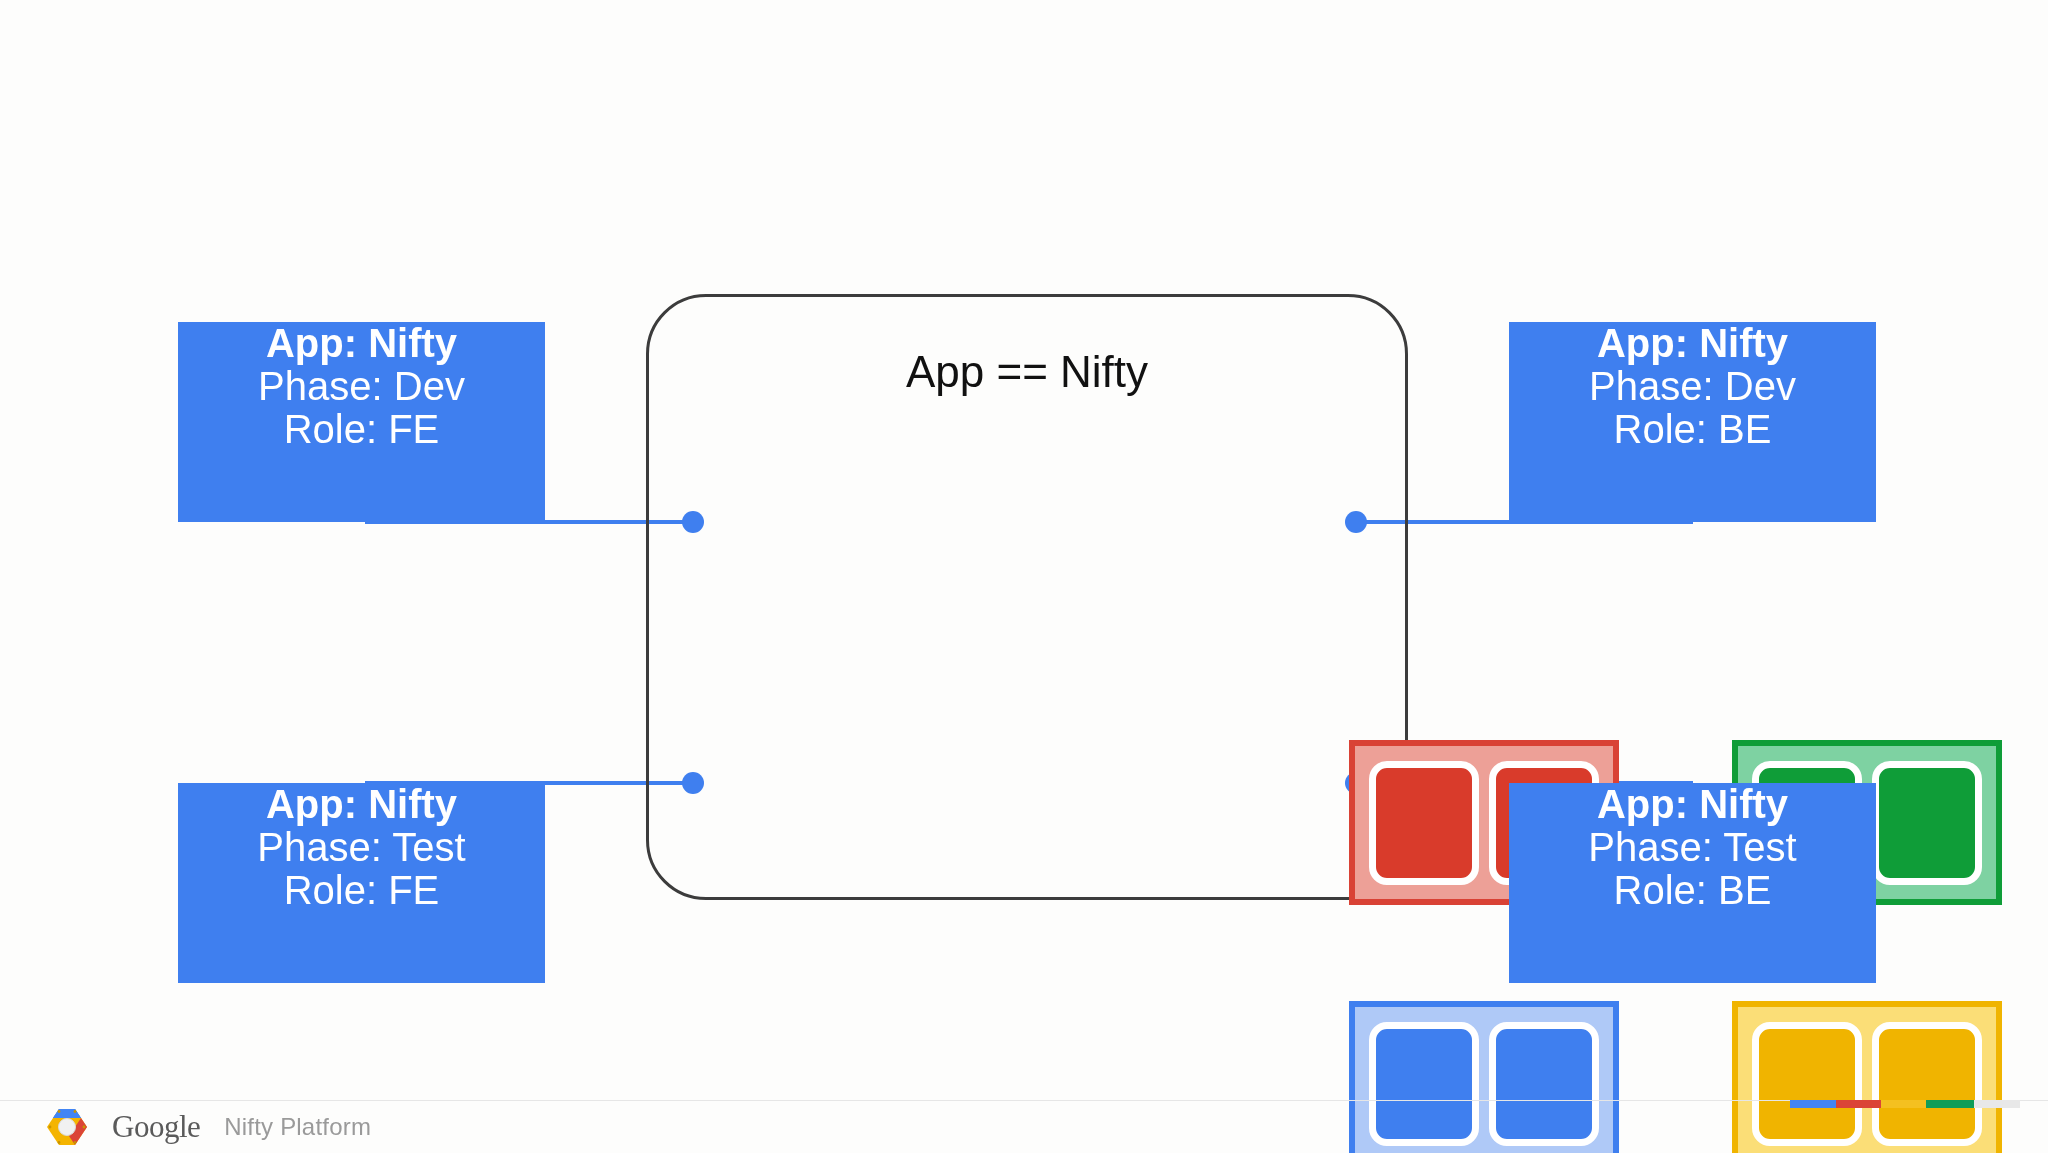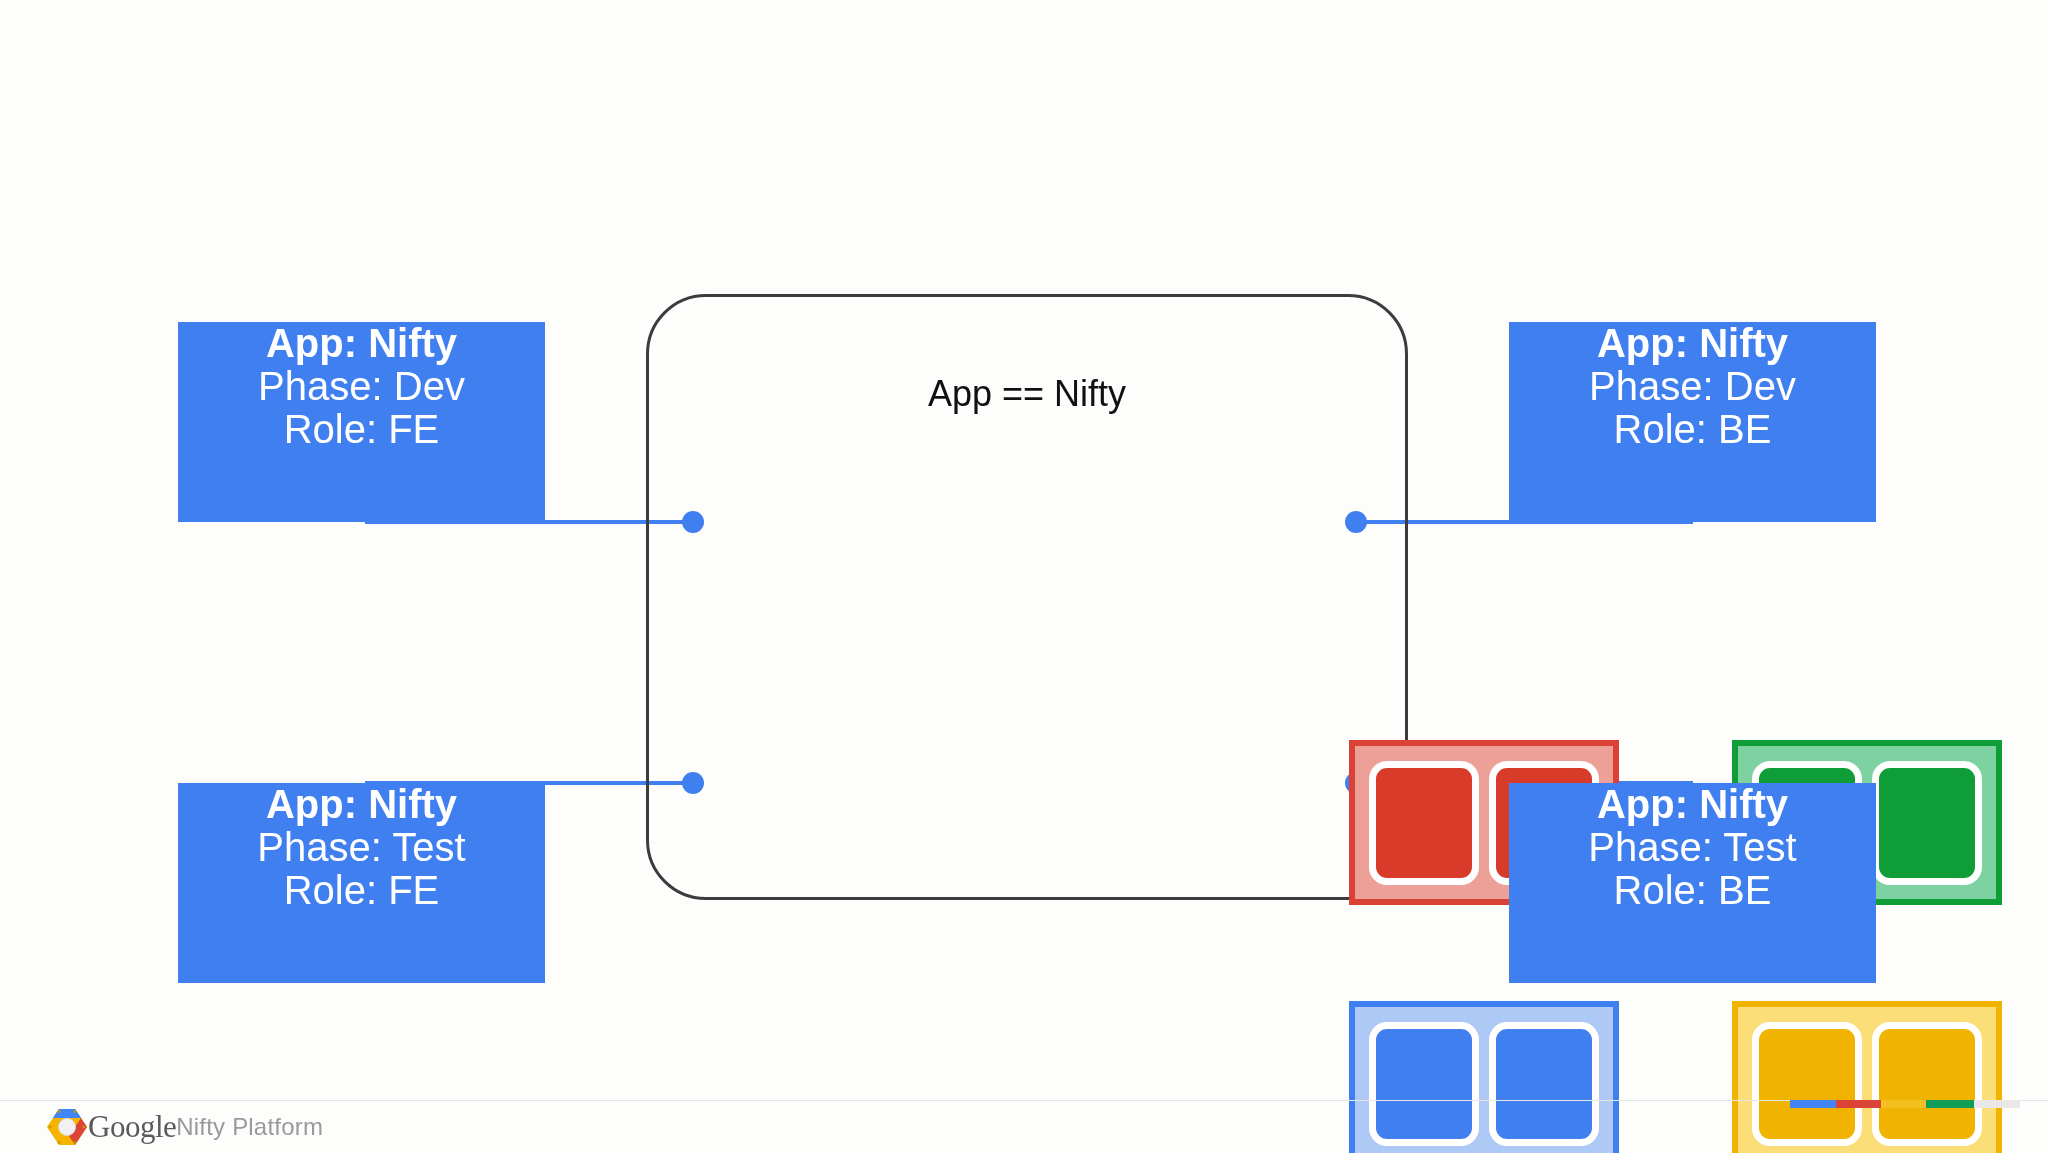--- a/index.html
+++ b/index.html
@@ -87,24 +87,23 @@
     border-radius: 60px;
     background: transparent;
     box-sizing: border-box;
   }
   #group-title {
     position: absolute;
     left: 0;
     top: 50px;
     width: 100%;
     text-align: center;
-    font-size: 36px;
+    font-size: 44px;
     color: #111111;
     font-weight: 400;
-    margin-top: 26px;
   }
 
   
   .pod-group {
     position: absolute;
     width: 270px;
     height: 165px;
     box-sizing: border-box;
     border-width: 6px;
     border-style: solid;
@@ -142,21 +141,21 @@
     width: 2048px;
     height: 1px;
     background: #E6E6E6;
   }
   #footer-logo {
     position: absolute;
     left: 46px;
     top: 1108px;
     display: flex;
     align-items: center;
-    gap: 0;
+    gap: 24px;
   }
   #footer-logo .word-google {
     font-family: "Liberation Serif", serif;
     font-size: 31px;
     color: #5A5A5A;
     letter-spacing: -0.5px;
   }
   #footer-logo .word-cloud-platform {
     font-size: 24px;
     color: #9A9A9A;

